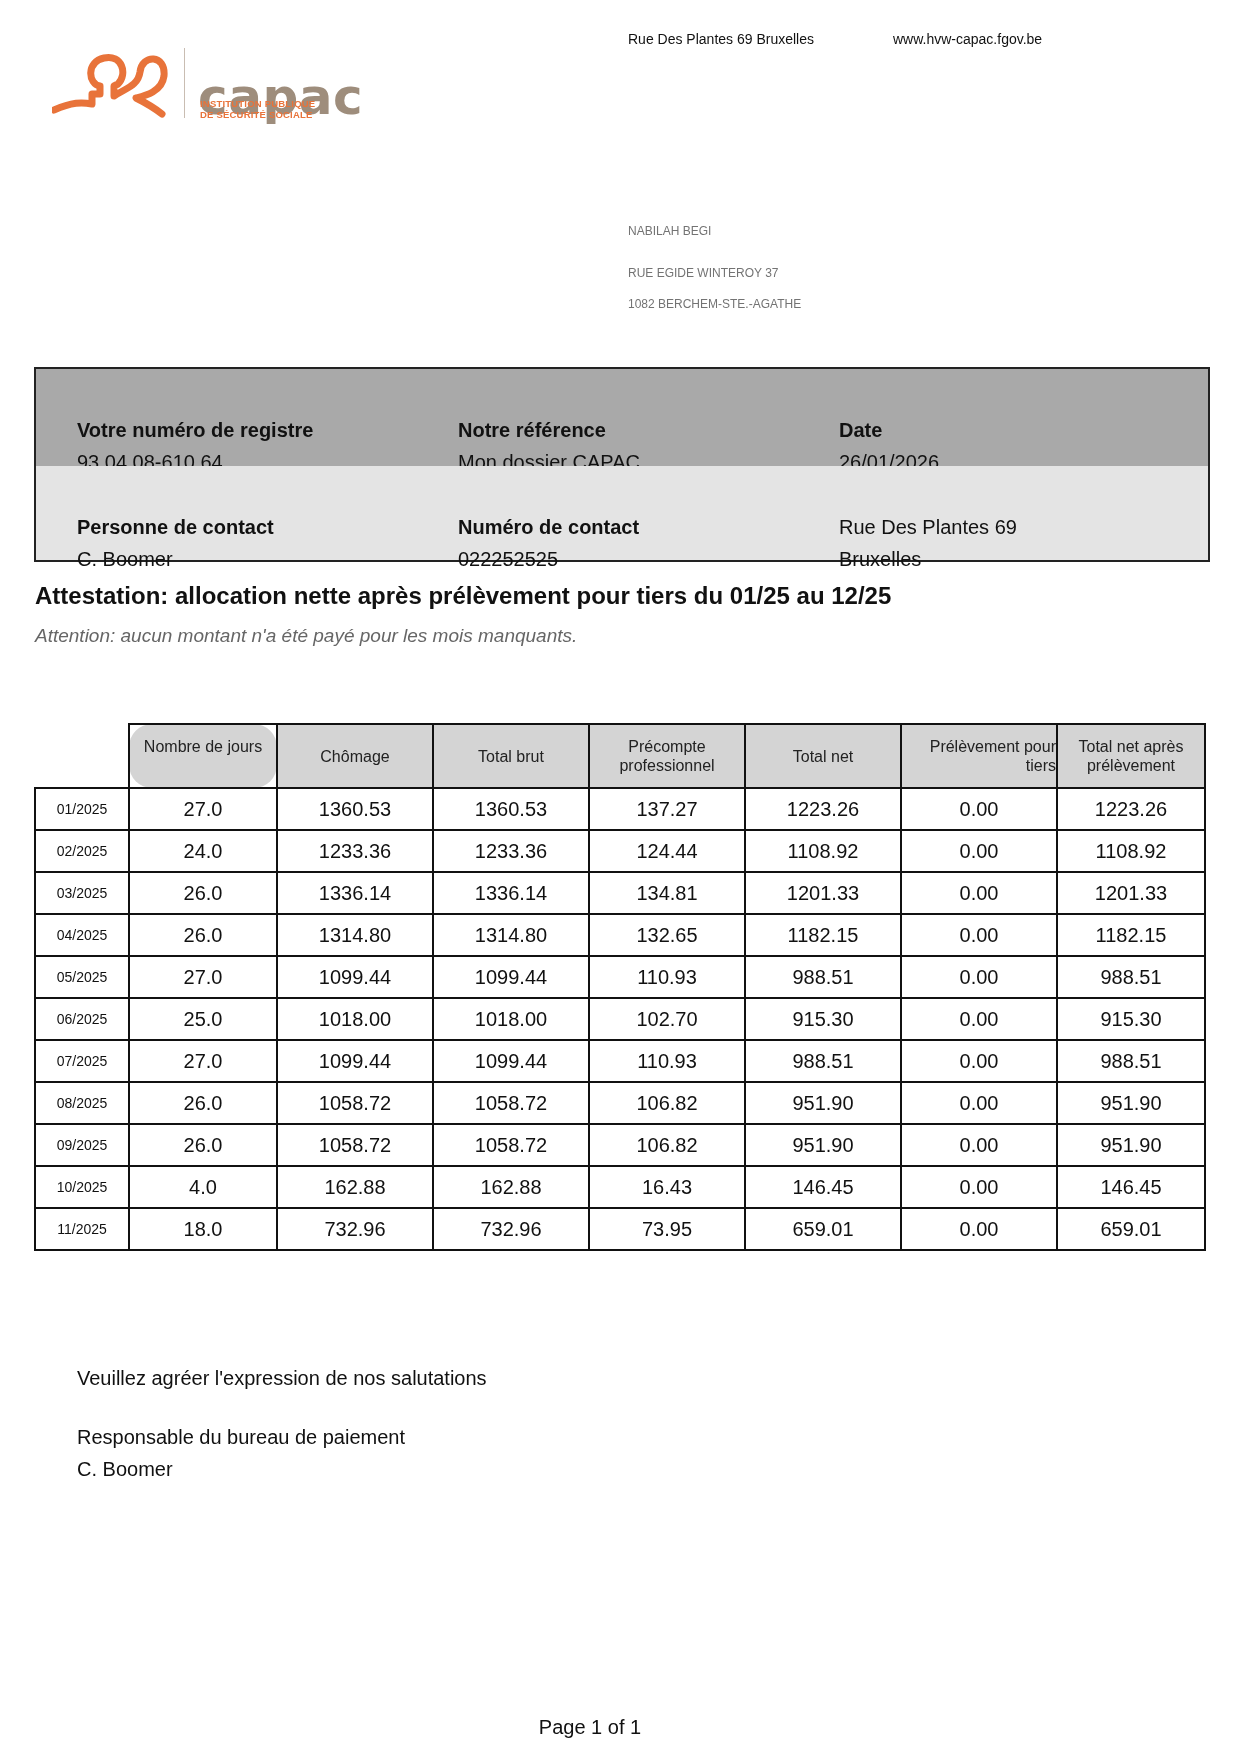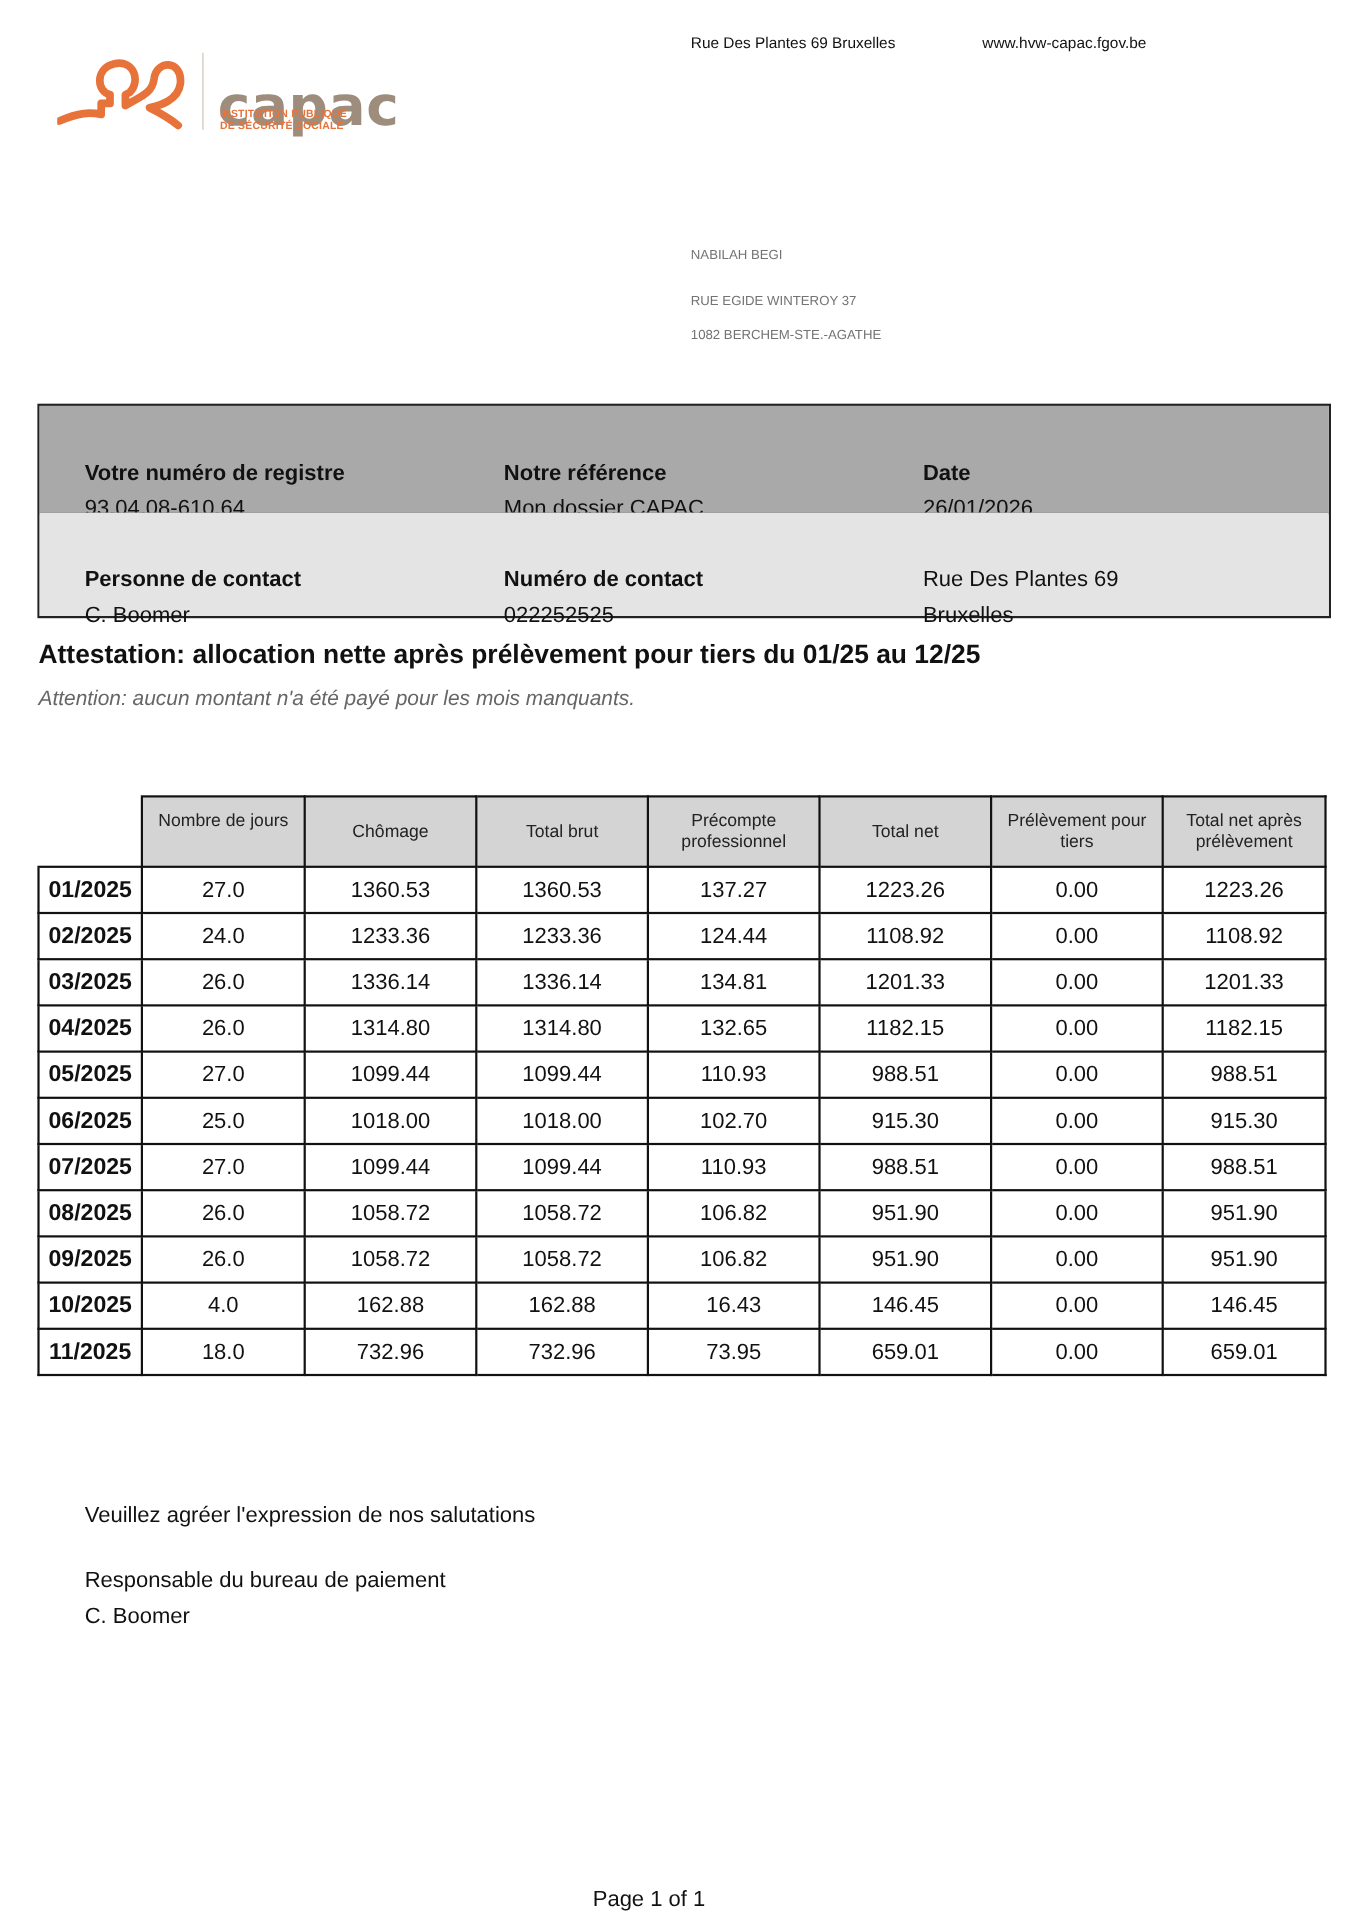--- a/index.html
+++ b/index.html
@@ -20,21 +20,21 @@
   .cell .lbl { font-weight:bold; display:block; height:32px; }
   .cell .val { display:block; }
   .title { left:35px; top:582px; font-size:24px; font-weight:bold; }
   .subtitle { left:35px; top:625px; font-size:19px; font-style:italic; color:#666; }
   
   table.grid { position:absolute; left:34px; top:723px; border-collapse:collapse; }
   table.grid th, table.grid td { border:2px solid #111; text-align:center; padding:0; }
   table.grid th { background:#d4d4d4; font-weight:normal; font-size:16px; height:62px; line-height:19px; color:#222; }
   table.grid th.corner { background:#fff; border-top:none; border-left:none; }
   table.grid td { height:40px; font-size:20px; }
-  table.grid td.month { font-size:21px; font-weight:bold; width:92px; }
+  table.grid td.month { font-size:14px; font-weight:normal; width:92px; }
   .closing { left:77px; font-size:20px; }
   .page-num { left:0; width:1180px; text-align:center; top:1716px; font-size:20px; }
 </style>
 </head>
 <body>
 
 <div class="abs logo">
   <svg width="120" height="80" viewBox="0 0 120 80" style="position:absolute;left:0;top:0;">
     <path d="M2 66 C20 58 30 58 40 60 L40 50 L48 50 L48 42 C36 40 34 18 52 14 C70 10 76 30 66 40 L62 42 L62 52 C74 44 86 42 88 28 C90 10 114 10 112 32 C110 48 92 52 84 54 C92 58 100 62 110 70" fill="none" stroke="#e8733a" stroke-width="7" stroke-linecap="round" stroke-linejoin="round"></path>
   </svg>
@@ -83,26 +83,26 @@
   </div>
 </div>
 
 <div class="abs title">Attestation: allocation nette après prélèvement pour tiers du 01/25 au 12/25</div>
 <div class="abs subtitle">Attention: aucun montant n'a été payé pour les mois manquants.</div>
 
 <table class="grid">
   <thead>
     <tr>
       <th class="corner" style="width:92px;"></th>
-      <th style="width:146px;vertical-align:top;padding-top:12px;height:50px;">Nombre de jours</th>
+      <th style="width:146px;vertical-align:top;padding-top:12px;height:50px;border-radius:23px;">Nombre de jours</th>
       <th style="width:154px;">Chômage</th>
       <th style="width:154px;">Total brut</th>
       <th style="width:154px;">Précompte professionnel</th>
       <th style="width:154px;">Total net</th>
-      <th style="width:154px;">Prélèvement pour tiers</th>
+      <th style="width:154px;text-align:right;">Prélèvement pour tiers</th>
       <th style="width:146px;">Total net après prélèvement</th>
     </tr>
   </thead>
   <tbody id="table-body">
       <tr>
         <td class="month">01/2025</td>
         <td>27.0</td>
         <td>1360.53</td>
         <td>1360.53</td>
         <td>137.27</td>

